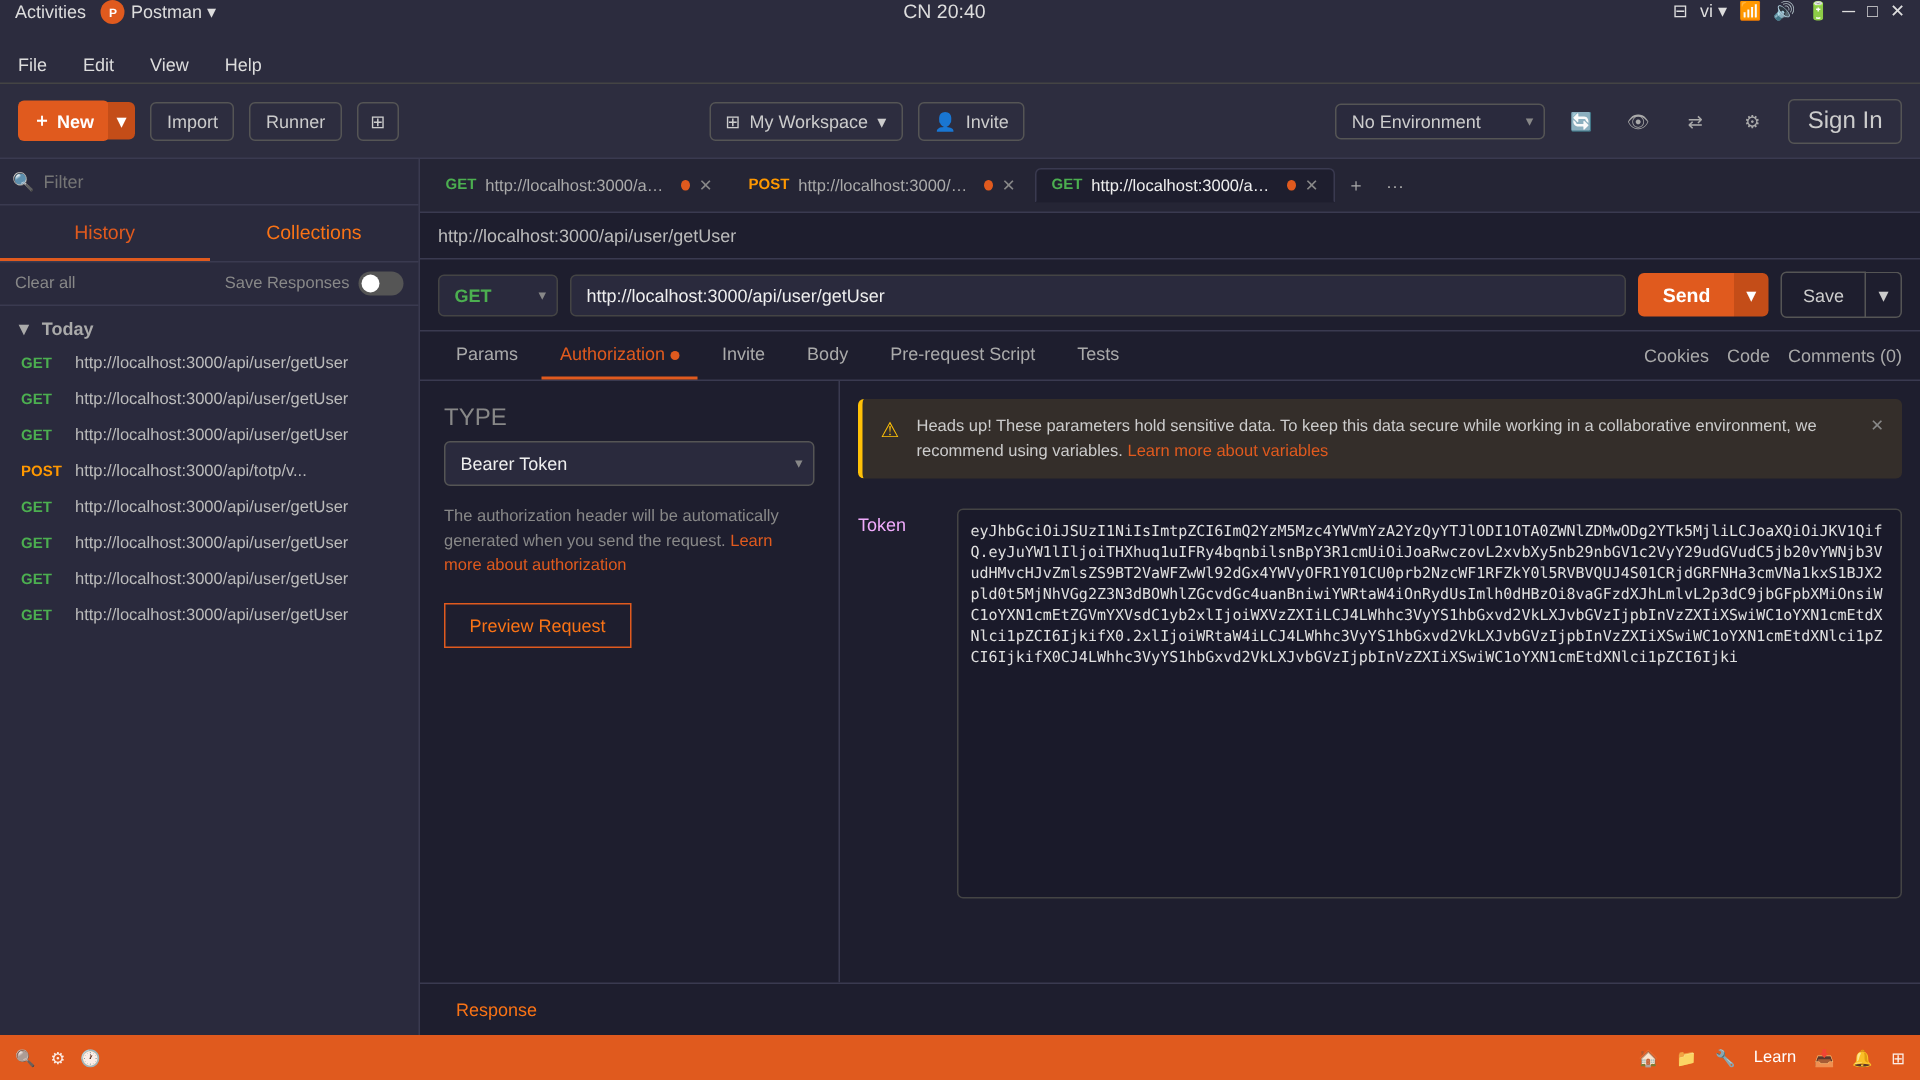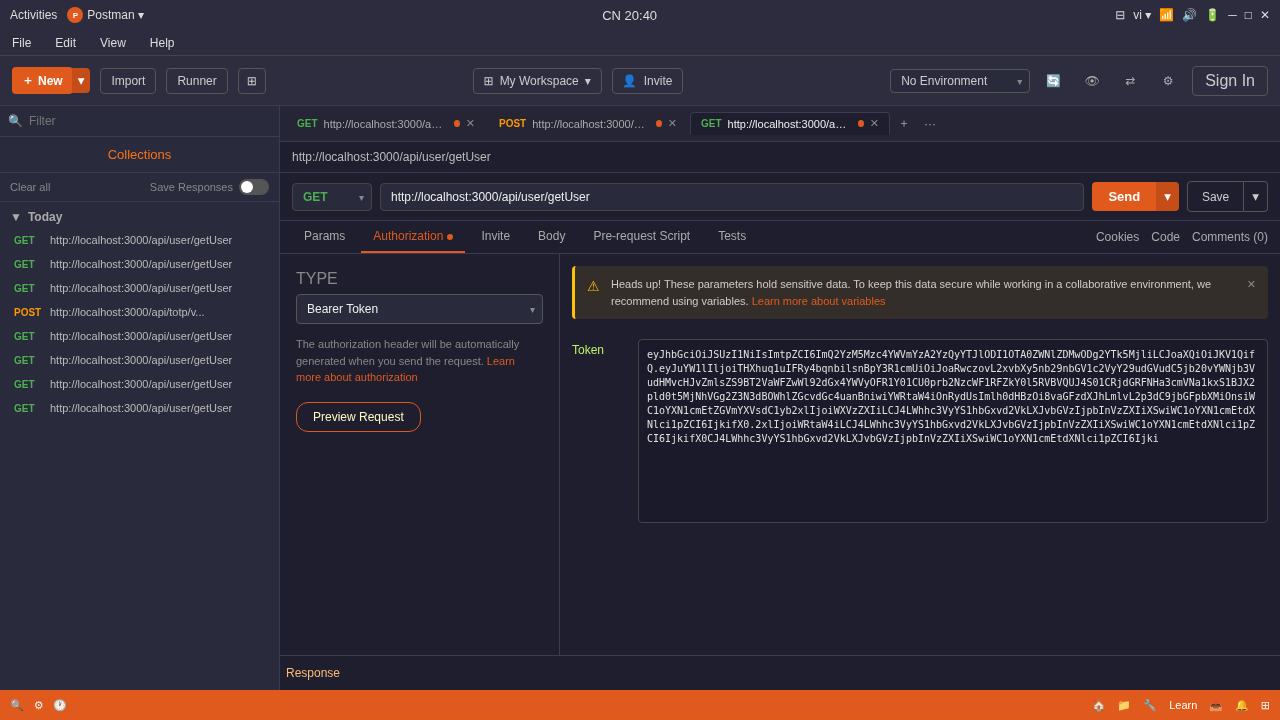--- a/index.html
+++ b/index.html
@@ -3,21 +3,21 @@
   <meta charset="utf-8">
   <style>
     * { box-sizing: border-box; margin: 0; padding: 0; }
     body { font-family: -apple-system, BlinkMacSystemFont, 'Segoe UI', sans-serif; font-size: 12px; background: #1a1a2e; color: #ccc; height: 720px; overflow: hidden; }
 
     
     .os-bar {
       height: 30px;
       background: #2c2c3e;
       display: flex;
-      align-items: center;
+      align-items: flex-start;
       justify-content: space-between;
       padding: 0 10px;
       color: #ddd;
       font-size: 12px;
     }
     .os-bar-left { display: flex; align-items: center; gap: 10px; }
     .os-bar-center { font-size: 13px; font-weight: 500; }
     .os-bar-right { display: flex; align-items: center; gap: 8px; }
 
     
@@ -421,22 +421,22 @@
       margin-top: 12px;
       color: #888;
       font-size: 11px;
       line-height: 1.5;
     }
     .type-desc a { color: #e05a1e; text-decoration: none; cursor: pointer; }
     .preview-req-btn {
       margin-top: 16px;
       background: transparent;
       border: 1px solid #e05a1e;
-      color: #fef9c3;
-      border-radius: 12px;
+      color: #f97316;
+      border-radius: 0;
       padding: 7px 16px;
       font-size: 12px;
       cursor: pointer;
     }
     .auth-right {
       flex: 1;
       padding: 0;
       overflow: hidden;
       position: relative;
     }
@@ -455,42 +455,42 @@
     }
     .alert-icon { color: #ffc107; font-size: 14px; min-width: 16px; }
     .alert-close { margin-left: auto; cursor: pointer; color: #888; }
     .alert-link { color: #e05a1e; cursor: pointer; text-decoration: none; }
     .token-row {
       display: flex;
       align-items: flex-start;
       padding: 8px 12px;
       gap: 16px;
     }
-    .token-label { color: #bef264; font-size: 12px; min-width: 50px; padding-top: 4px; }
+    .token-label { color: #f0abfc; font-size: 12px; min-width: 50px; padding-top: 4px; }
     .token-value {
       flex: 1;
       background: #1a1a2a;
       border: 1px solid #444;
       border-radius: 4px;
       padding: 8px;
       color: #e0e0e0;
       font-size: 10px;
       font-family: monospace;
       line-height: 1.4;
       word-break: break-all;
-      height: 184px;
+      height: 260px;
       overflow-y: auto;
       white-space: pre-wrap;
     }
 
     
     .response-section {
       border-top: 1px solid #3a3a50;
-      padding: 10px 6px;
-      color: #fdba74;
+      padding: 10px 24px;
+      color: #f97316;
       font-size: 12px;
     }
 
     
     .bottom-bar {
       height: 30px;
       background: #e05a1e;
       display: flex;
       align-items: center;
       padding: 0 10px;
@@ -609,20 +609,21 @@
 </div>
 
 <div class="main-layout">
 
   <div class="sidebar">
     <div class="sidebar-search">
       <span style="color:#888;">🔍</span>
       <input type="text" placeholder="Filter" style="">
     </div>
     <div class="sidebar-tabs">
+      <div class="sidebar-tab active">History</div>
       <div class="sidebar-tab">Collections</div>
     </div>
     <div class="sidebar-actions">
       <span class="clear-all">Clear all</span>
       <div class="save-responses">
         <span>Save Responses</span>
         <div class="toggle"></div>
       </div>
     </div>
     <div class="history-section">

